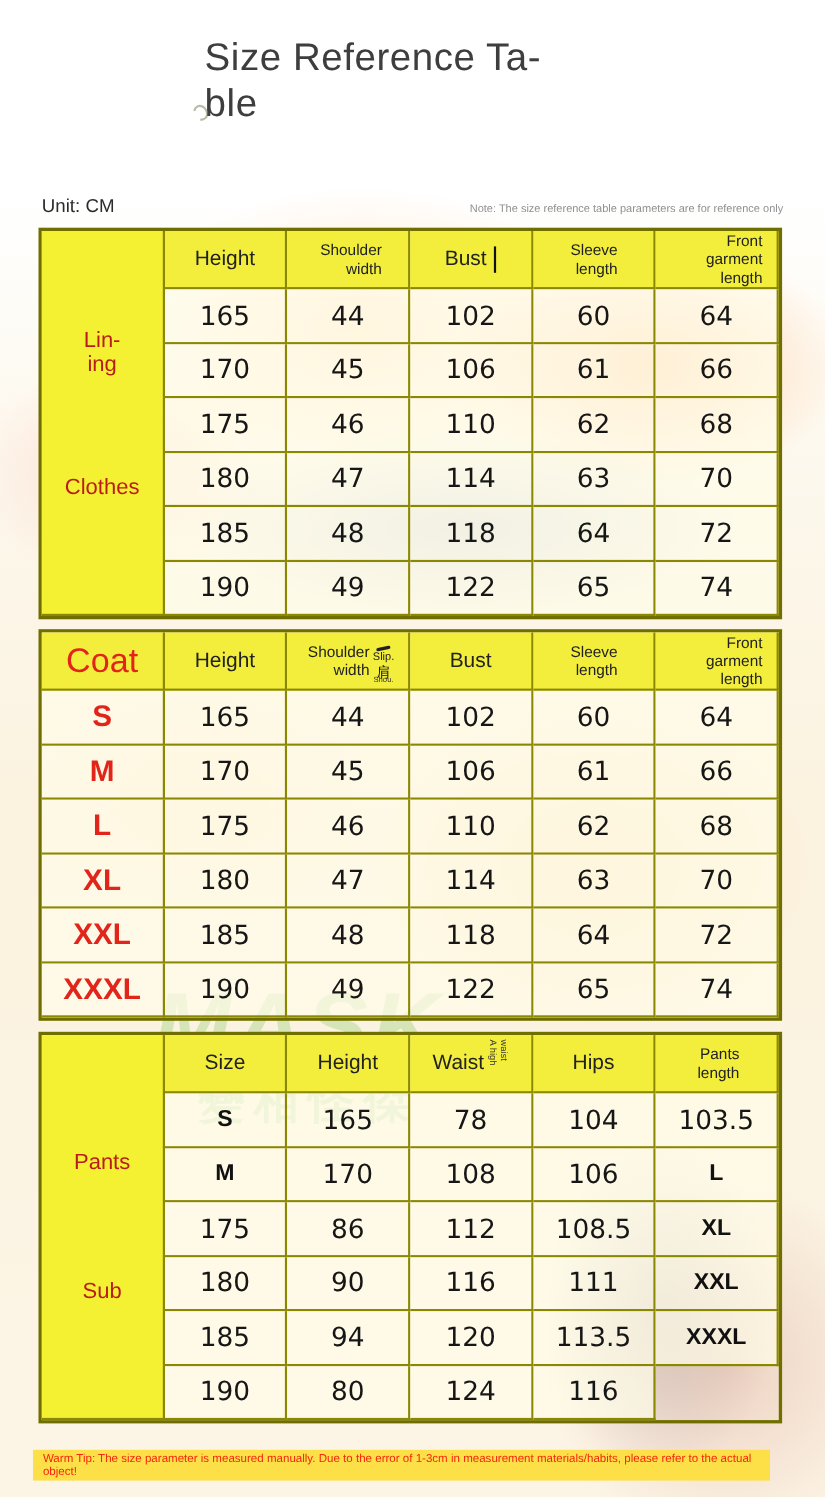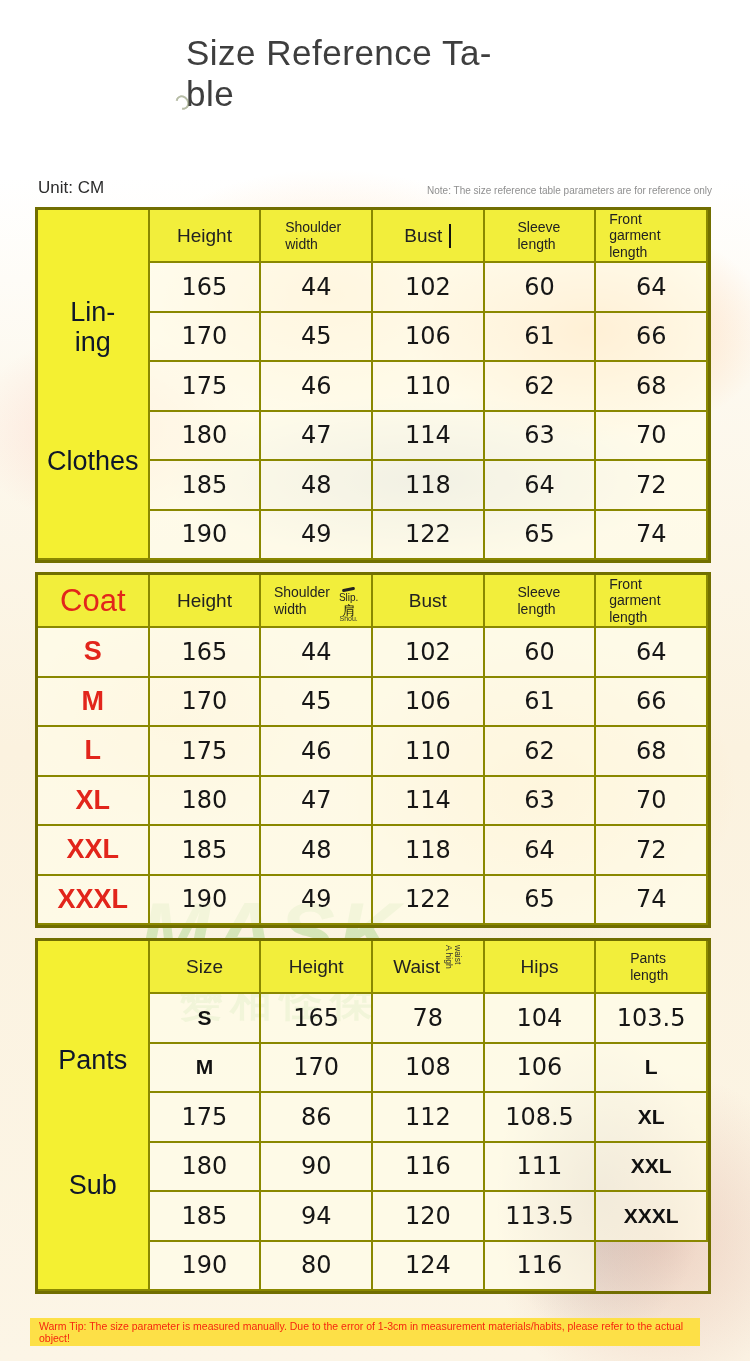--- a/index.html
+++ b/index.html
@@ -52,24 +52,24 @@
     grid-template-rows:53px repeat(6,49.5px);
     border:3px solid #716e00;background:transparent;
   }
   .cell{
     box-sizing:border-box;border-right:2px solid #8a8800;border-bottom:2px solid #8a8800;
     display:flex;align-items:center;justify-content:center;text-align:center;
     background:rgba(255,252,232,0.70);overflow:hidden;
   }
   .cell-head{background:#f2ee3b;font-size:19px;color:#222;}
   .cell-head-small{background:#f2ee3b;font-size:14px;color:#222;line-height:1.15;}
-  .cell-head-small .hwrap{text-align:left;width:fit-content;}
+  .cell-head-small .hwrap{text-align:right;width:fit-content;}
   .cell-span{grid-column:1;grid-row:1 / span 7;background:#f4f032;
     flex-direction:column;justify-content:flex-start;}
-  .side-red{color:#0f172a;font-size:27px;line-height:1.1;}
+  .side-red{color:#b91c1c;font-size:20px;line-height:1.1;}
   .cell-corner{background:#f2ee3b;color:#e2251b;font-size:31px;}
   .cell-num{font-size:24px;color:#161616;font-family:"DejaVu Sans",sans-serif;}
   .cell-size-red{font-size:27px;font-weight:bold;color:#e2251b;}
   .cell-size-black{font-size:21px;font-weight:bold;color:#111;}
   .text-cursor{display:inline-block;width:2px;height:24px;background:#111;margin-left:7px;}
   
   .slip-artifact{display:flex;flex-direction:column;align-items:center;margin-left:3px;margin-top:10px;}
   .slip-dash{width:13px;height:3px;background:#222;border-radius:2px;transform:rotate(-12deg);margin-bottom:1px;}
   .slip-t1{font-size:10px;color:#222;}
   .slip-han{font-size:13px;color:#111;line-height:1;}

